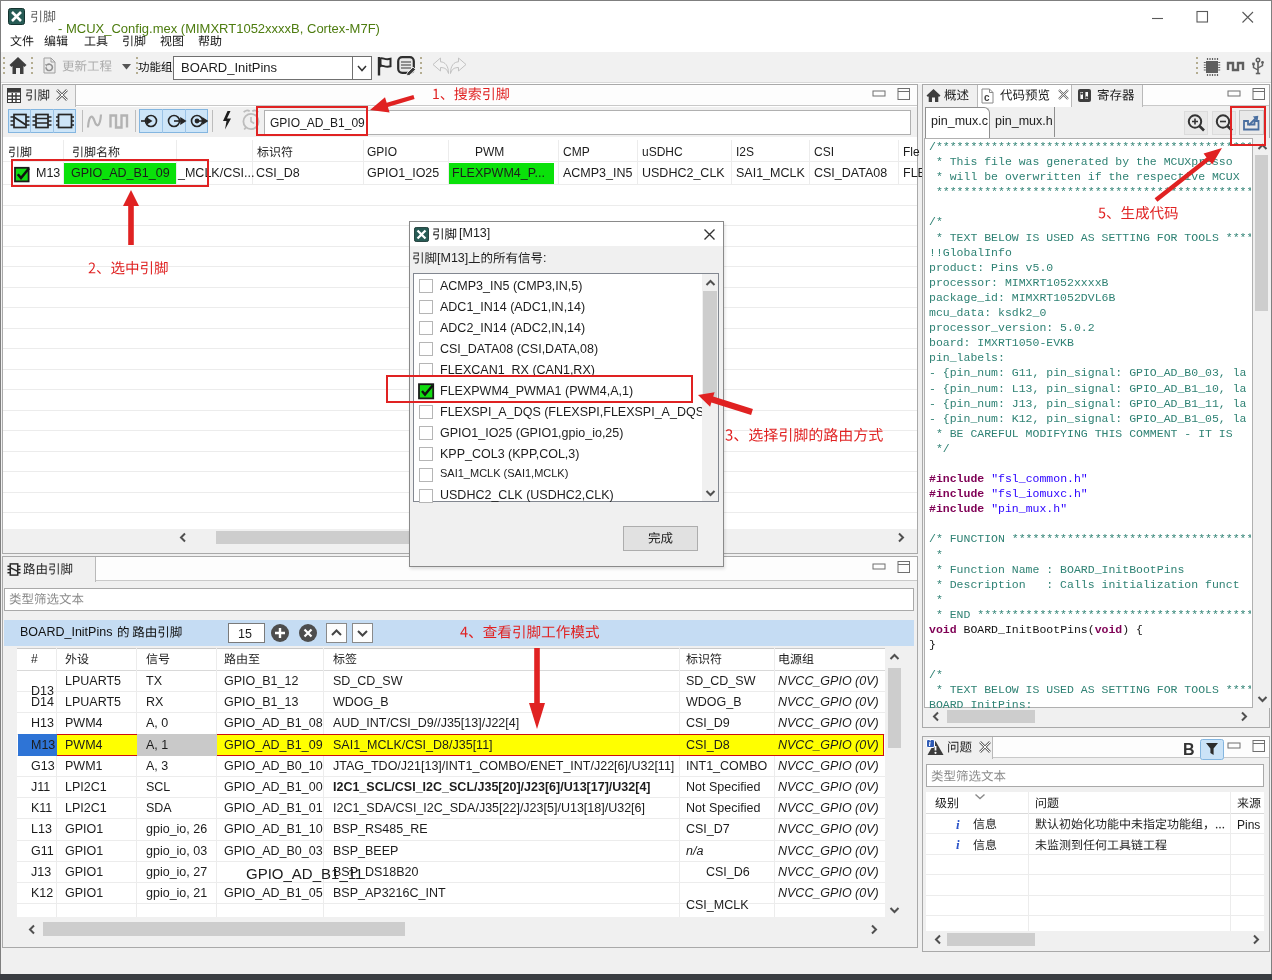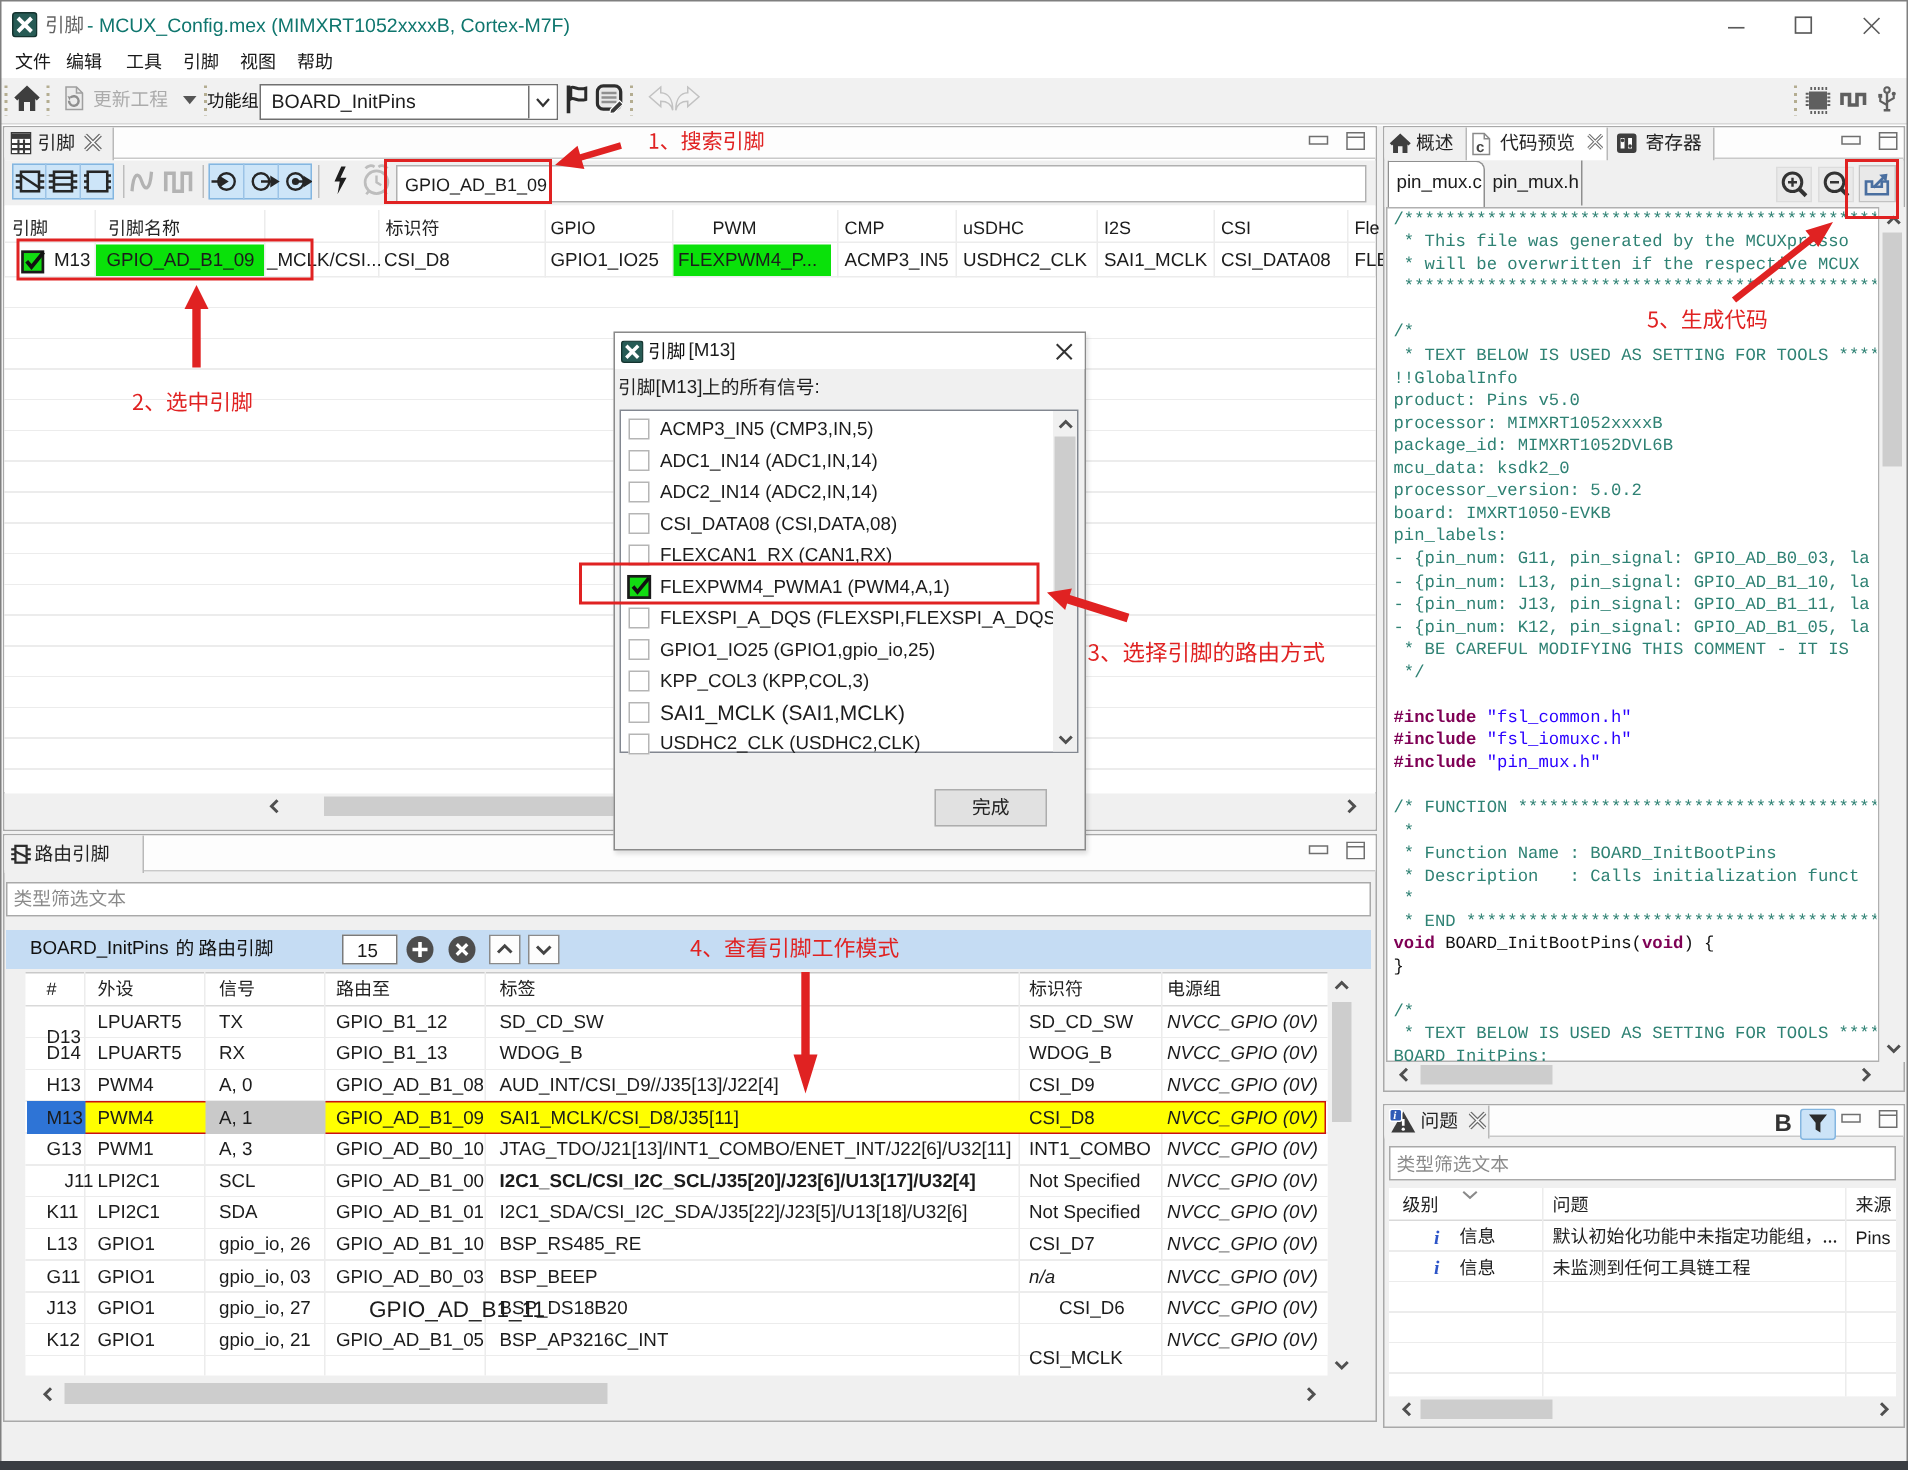--- a/index.html
+++ b/index.html
@@ -10,21 +10,21 @@
 .cmt{color:#2f8274}.kw{color:#7f0055;font-weight:bold}.str{color:#2a00ff}
 </style></head>
 <body>
 
 <div class="a" style="left:0;top:0;width:1272px;height:84px;background:#fff"></div>
 
 <svg class="a" style="left:8px;top:8px" width="17" height="17" viewBox="0 0 17 17">
     <rect x="0.5" y="0.5" width="16" height="16" rx="2" fill="#275b55" stroke="#14332f"></rect>
     <path d="M4 4 L13 13 M13 4 L4 13" stroke="#fff" stroke-width="2.6"></path>
   </svg>
-<div class="a t" style="left:58px;top:10px;font-size:13px;color:#0f766e"> - MCUX_Config.mex (MIMXRT1052xxxxB, Cortex-M7F)</div>
+<div class="a t" style="left:58px;top:22px;font-size:13px;color:#4d7c0f"> - MCUX_Config.mex (MIMXRT1052xxxxB, Cortex-M7F)</div>
 
 <svg class="a" style="left:1146px;top:10px" width="116" height="16" viewBox="0 0 116 16">
     <path d="M6 8.5 H17" stroke="#5a5a5a" stroke-width="1.1"></path>
     <rect x="51" y="1.5" width="10.5" height="10.5" fill="none" stroke="#5a5a5a" stroke-width="1.1"></rect>
     <path d="M96.5 2 L107 12.5 M107 2 L96.5 12.5" stroke="#5a5a5a" stroke-width="1.1"></path>
   </svg>
 
 <div class="a" style="left:0;top:52px;width:1272px;height:31px;background:#f1f1f1;border-bottom:1px solid #d9d9d9"></div>
 
 <svg class="a" style="left:9px;top:56px" width="18" height="19" viewBox="0 0 18 19">
@@ -296,21 +296,21 @@
 <div class="a t" style="left:333px;top:739px;font-size:12.5px;">SAI1_MCLK/CSI_D8/J35[11]</div>
 <div class="a t" style="left:686px;top:739px;font-size:12.5px;">CSI_D8</div>
 <div class="a t" style="left:778px;top:739px;font-size:12.5px;font-style:italic">NVCC_GPIO (0V)</div>
 <div class="a t" style="left:31px;top:760px;font-size:12.5px;">G13</div>
 <div class="a t" style="left:65px;top:760px;font-size:12.5px;">PWM1</div>
 <div class="a t" style="left:146px;top:760px;font-size:12.5px;">A, 3</div>
 <div class="a t" style="left:224px;top:760px;font-size:12.5px;">GPIO_AD_B0_10</div>
 <div class="a t" style="left:333px;top:760px;font-size:12.5px;">JTAG_TDO/J21[13]/INT1_COMBO/ENET_INT/J22[6]/U32[11]</div>
 <div class="a t" style="left:686px;top:760px;font-size:12.5px;">INT1_COMBO</div>
 <div class="a t" style="left:778px;top:760px;font-size:12.5px;font-style:italic">NVCC_GPIO (0V)</div>
-<div class="a t" style="left:31px;top:781px;font-size:12.5px;margin-left:12px;">J11</div>
+<div class="a t" style="left:31px;top:781px;font-size:12.5px;">J11</div>
 <div class="a t" style="left:65px;top:781px;font-size:12.5px;">LPI2C1</div>
 <div class="a t" style="left:146px;top:781px;font-size:12.5px;">SCL</div>
 <div class="a t" style="left:224px;top:781px;font-size:12.5px;">GPIO_AD_B1_00</div>
 <div class="a t" style="left:333px;top:781px;font-size:12.5px;font-weight:bold;">I2C1_SCL/CSI_I2C_SCL/J35[20]/J23[6]/U13[17]/U32[4]</div>
 <div class="a t" style="left:686px;top:781px;font-size:12.5px;">Not Specified</div>
 <div class="a t" style="left:778px;top:781px;font-size:12.5px;font-style:italic">NVCC_GPIO (0V)</div>
 <div class="a t" style="left:31px;top:802px;font-size:12.5px;">K11</div>
 <div class="a t" style="left:65px;top:802px;font-size:12.5px;">LPI2C1</div>
 <div class="a t" style="left:146px;top:802px;font-size:12.5px;">SDA</div>
 <div class="a t" style="left:224px;top:802px;font-size:12.5px;">GPIO_AD_B1_01</div>
@@ -553,21 +553,21 @@
     <path d="M4 8 L7 11.6 L14.6 2.4" fill="none" stroke="#111" stroke-width="2.4"></path>
   </svg>
 <div class="a t" style="left:440px;top:385px;font-size:12.5px">FLEXPWM4_PWMA1 (PWM4,A,1)</div>
 <div class="a" style="left:419px;top:405px;width:14px;height:14px;background:#fff;border:1px solid #b5b5b5"></div>
 <div class="a t" style="left:440px;top:406px;font-size:12.5px">FLEXSPI_A_DQS (FLEXSPI,FLEXSPI_A_DQS)</div>
 <div class="a" style="left:419px;top:426px;width:14px;height:14px;background:#fff;border:1px solid #b5b5b5"></div>
 <div class="a t" style="left:440px;top:427px;font-size:12.5px">GPIO1_IO25 (GPIO1,gpio_io,25)</div>
 <div class="a" style="left:419px;top:447px;width:14px;height:14px;background:#fff;border:1px solid #b5b5b5"></div>
 <div class="a t" style="left:440px;top:448px;font-size:12.5px">KPP_COL3 (KPP,COL,3)</div>
 <div class="a" style="left:419px;top:468px;width:14px;height:14px;background:#fff;border:1px solid #b5b5b5"></div>
-<div class="a t" style="left:440px;top:468px;font-size:14px">SAI1_MCLK (SAI1,MCLK)</div>
+<div class="a t" style="left:440px;top:468px;font-size:11px">SAI1_MCLK (SAI1,MCLK)</div>
 <div class="a" style="left:419px;top:489px;width:14px;height:14px;background:#fff;border:1px solid #b5b5b5"></div>
 <div class="a t" style="left:440px;top:489px;font-size:12.5px">USDHC2_CLK (USDHC2,CLK)</div>
 
 <div class="a" style="left:702px;top:274px;width:16px;height:227px;background:#f0f0f0"></div>
 <svg class="a" style="left:705px;top:278px" width="11" height="10" viewBox="0 0 11 10">
     <path d="M1.5 7 L5.5 3 L9.5 7" fill="none" stroke="#505050" stroke-width="2"></path>
   </svg>
 <svg class="a" style="left:705px;top:488px" width="11" height="10" viewBox="0 0 11 10">
     <path d="M1.5 3 L5.5 7 L9.5 3" fill="none" stroke="#505050" stroke-width="2"></path>
   </svg>

